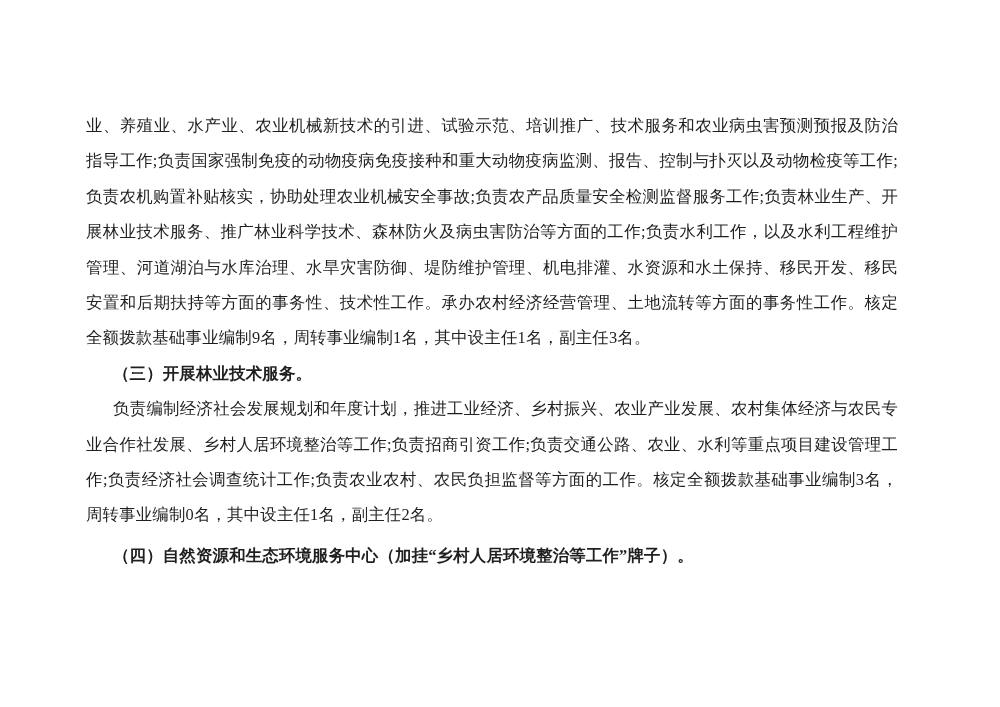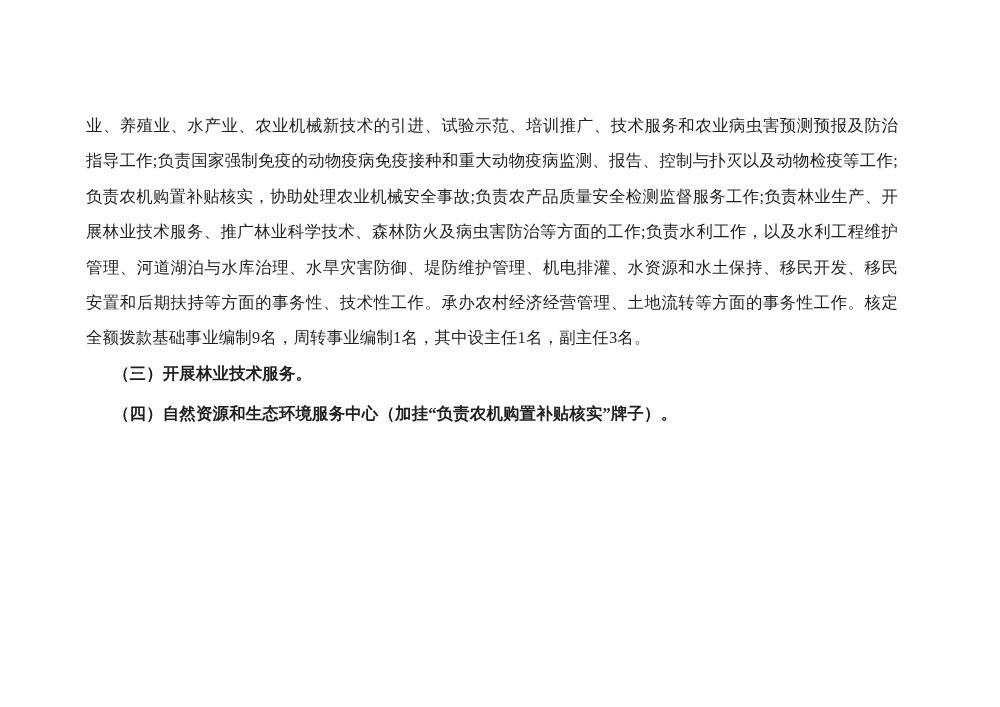--- a/index.html
+++ b/index.html
@@ -42,15 +42,16 @@
     margin-top: 5px;
   }
 </style>
 </head>
 <body>
 
 <div class="page">
   <div class="text-block">
     <p class="body">业、养殖业、水产业、农业机械新技术的引进、试验示范、培训推广、技术服务和农业病虫害预测预报及防治指导工作;负责国家强制免疫的动物疫病免疫接种和重大动物疫病监测、报告、控制与扑灭以及动物检疫等工作;负责农机购置补贴核实，协助处理农业机械安全事故;负责农产品质量安全检测监督服务工作;负责林业生产、开展林业技术服务、推广林业科学技术、森林防火及病虫害防治等方面的工作;负责水利工作，以及水利工程维护管理、河道湖泊与水库治理、水旱灾害防御、堤防维护管理、机电排灌、水资源和水土保持、移民开发、移民安置和后期扶持等方面的事务性、技术性工作。承办农村经济经营管理、土地流转等方面的事务性工作。核定全额拨款基础事业编制9名，周转事业编制1名，其中设主任1名，副主任3名。</p>
     <p class="heading section-3">（三）开展林业技术服务。</p>
-    <p class="heading section-4">（四）自然资源和生态环境服务中心（加挂“负责农机购置补贴核实”牌子）。</p>
+    <p class="body indent">负责编制经济社会发展规划和年度计划，推进工业经济、乡村振兴、农业产业发展、农村集体经济与农民专业合作社发展、乡村人居环境整治等工作;负责招商引资工作;负责交通公路、农业、水利等重点项目建设管理工作;负责经济社会调查统计工作;负责农业农村、农民负担监督等方面的工作。核定全额拨款基础事业编制3名，周转事业编制0名，其中设主任1名，副主任2名。</p>
+    <p class="heading section-4">（四）自然资源和生态环境服务中心（加挂“乡村人居环境整治等工作”牌子）。</p>
   </div>
 </div>
 
 </body></html>

